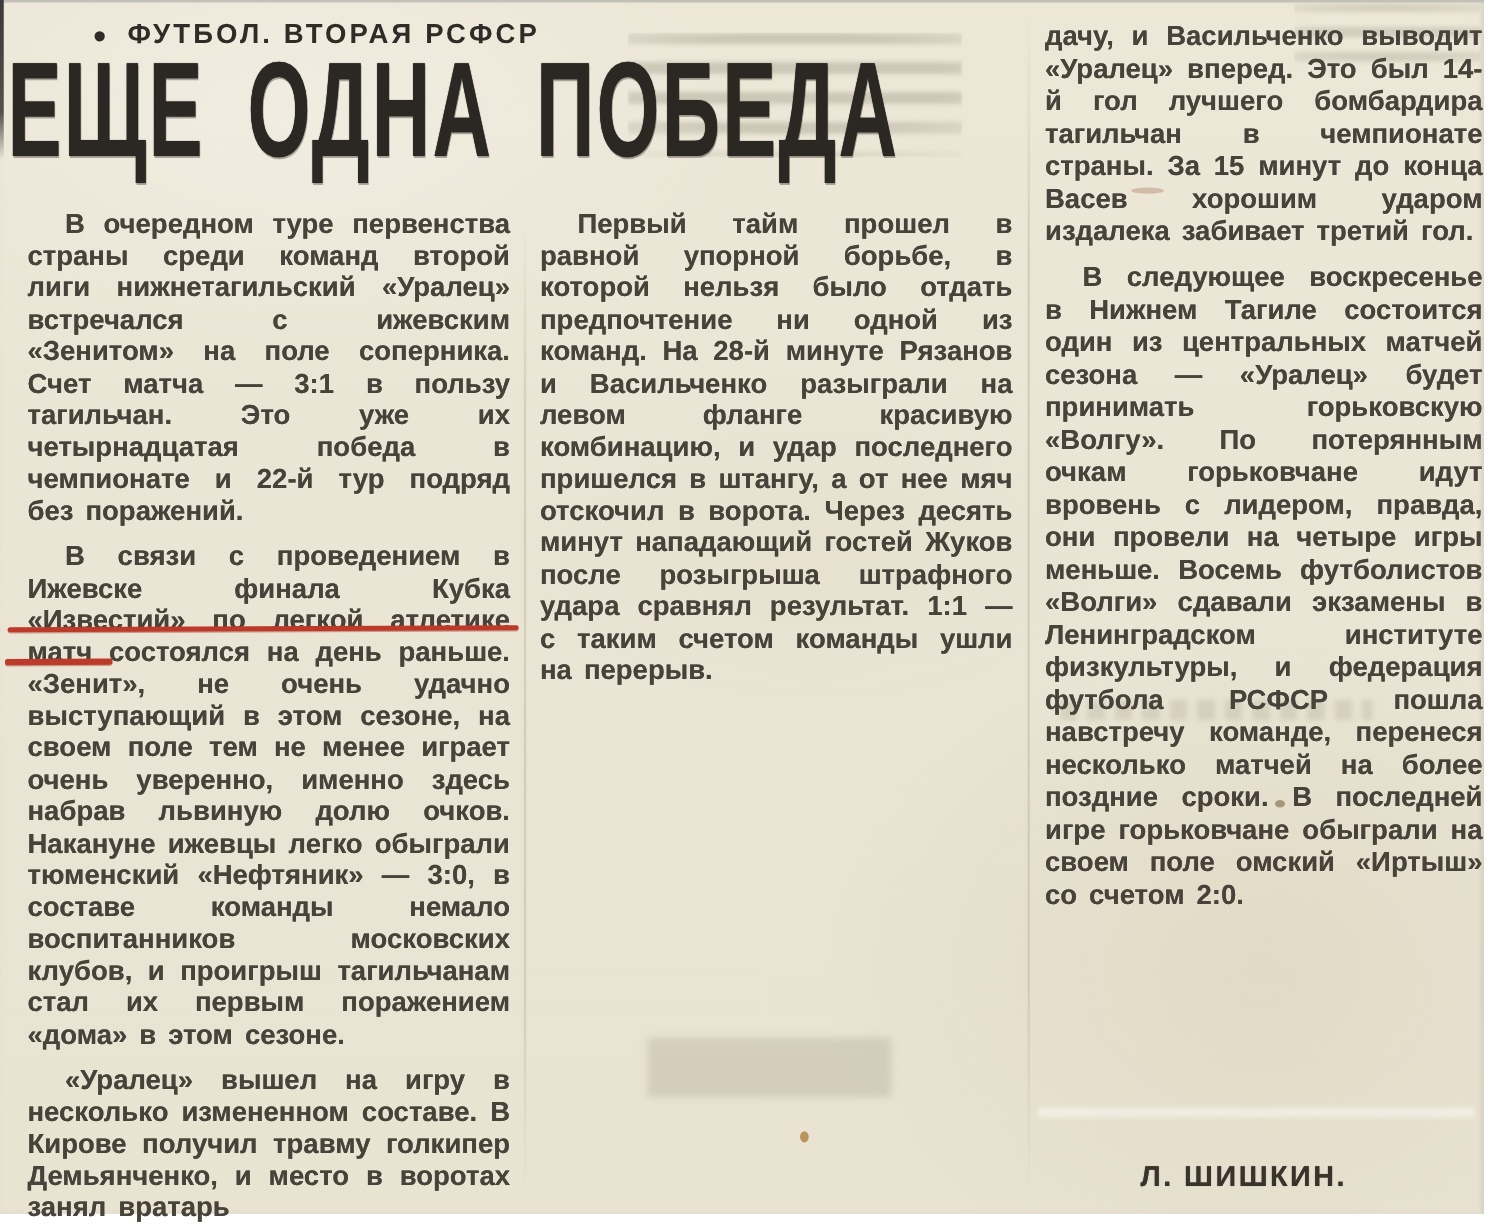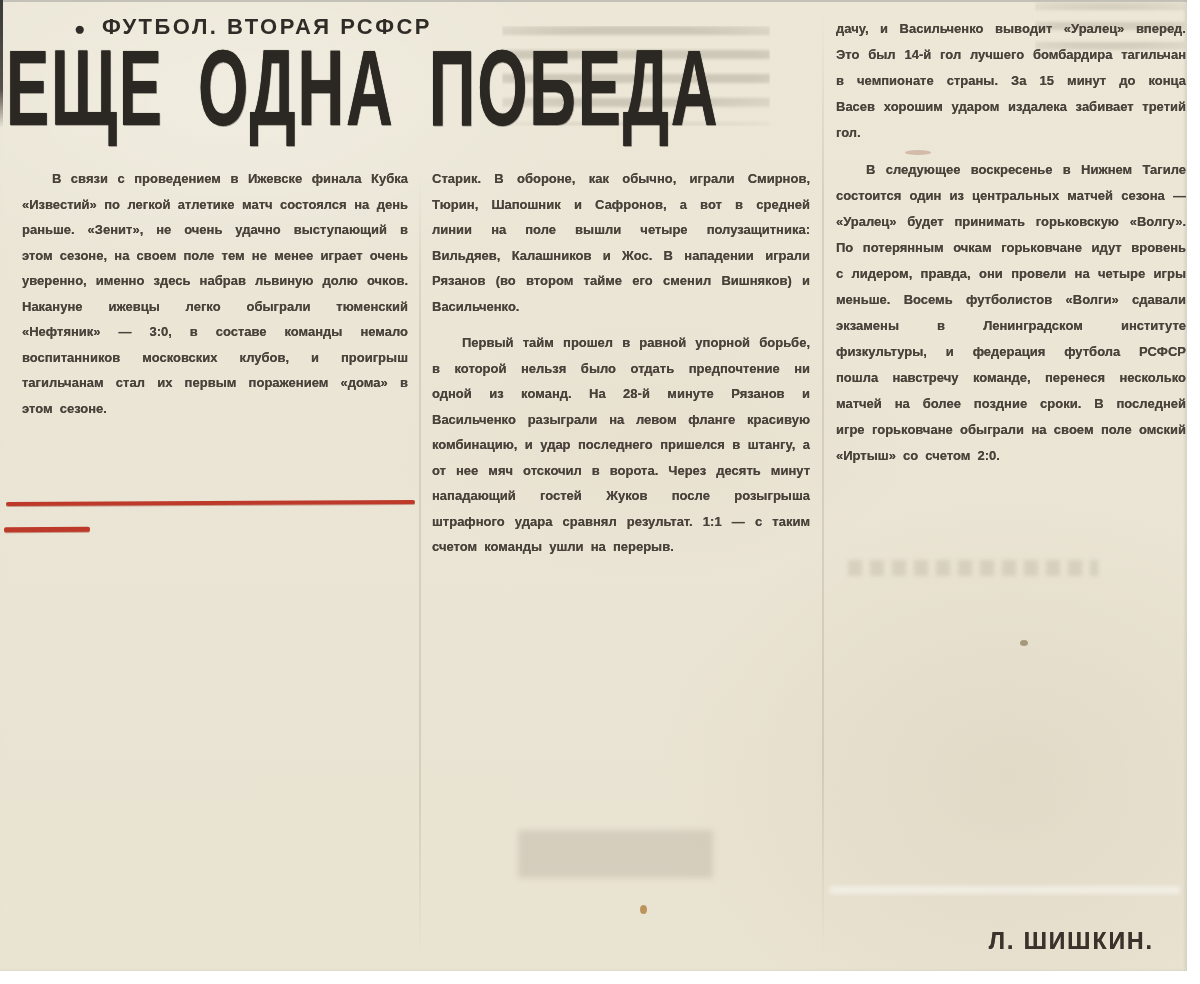--- a/index.html
+++ b/index.html
@@ -19,30 +19,30 @@
   .kicker{position:absolute;left:74px;top:14px;display:flex;align-items:center;gap:14px;
           color:#2f2b26;font-weight:700;font-size:22px;letter-spacing:2.5px;}
   .kicker .dot{font-size:19px;line-height:1;transform:translateY(1px);}
   
   .headline{position:absolute;left:6px;top:34px;white-space:nowrap;
             font-size:108px;line-height:108px;font-weight:700;color:#2a2username:#2a2username;
             color:#2b2722;letter-spacing:3px;word-spacing:24px;
             transform:scaleX(0.60);transform-origin:0 0;
             text-shadow:0 0 1px #2b2722,1px 1px 0 rgba(43,39,34,0.35);}
   
-  .col{position:absolute;color:#49423a;font-weight:700;font-size:13px;
+  .col{position:absolute;color:#49423a;font-weight:700;font-size:22px;
        text-align:justify;word-spacing:3.5px;
        text-shadow:0 0 0.5px rgba(73,66,58,0.8);}
   .col p{margin:0 0 11px 0;text-indent:30px;}
   .col p.no-indent{text-indent:0;}
   .col1{left:22px;top:166px;width:386px;line-height:25.5px;}
   .col2{left:432px;top:166px;width:378px;line-height:25.5px;}
   .col3{left:836px;top:16px;width:350px;line-height:26px;}
   
-  .byline{position:absolute;left:836px;top:928px;width:318px;text-align:right;
+  .byline{position:absolute;left:836px;top:928px;width:318px;text-align:center;
           font-size:23px;font-weight:700;letter-spacing:2px;color:#39332c;
           text-shadow:0 0 0.6px rgba(57,51,44,0.9);}
   
   .red-line{position:absolute;background:#bd3a2a;border-radius:2px;
             box-shadow:0 1px 0 rgba(150,40,25,0.4);}
   .red-line.l1{left:6px;top:501px;width:409px;height:4px;transform:rotate(-0.25deg);}
   .red-line.l2{left:4px;top:527px;width:86px;height:5px;transform:rotate(-0.4deg);}
   
   .ghost{position:absolute;filter:blur(1.6px);opacity:0.55;pointer-events:none;}
   .ghost.a{left:502px;top:26px;width:268px;height:100px;
@@ -89,25 +89,26 @@
     <div class="speck s3"></div>
 
     <div class="kicker">
       <span class="dot">●</span>
       <span>ФУТБОЛ. ВТОРАЯ РСФСР</span>
     </div>
 
     <div class="headline">ЕЩЕ ОДНА ПОБЕДА</div>
 
     <div class="col col1">
+      <p>В очередном туре первенства страны среди команд второй лиги нижнетагильский «Уралец» встречался с ижевским «Зенитом» на поле соперника. Счет матча — 3:1 в пользу тагильчан. Это уже их четырнадцатая победа в чемпионате и 22-й тур подряд без поражений.</p>
       <p>В связи с проведением в Ижевске финала Кубка «Известий» по легкой атлетике матч состоялся на день раньше. «Зенит», не очень удачно выступающий в этом сезоне, на своем поле тем не менее играет очень уверенно, именно здесь набрав львиную долю очков. Накануне ижевцы легко обыграли тюменский «Нефтяник» — 3:0, в составе команды немало воспитанников московских клубов, и проигрыш тагильчанам стал их первым поражением «дома» в этом сезоне.</p>
+      <p>«Уралец» вышел на игру в несколько измененном составе. В Кирове получил травму голкипер Демьянченко, и место в воротах занял вратарь</p>
     </div>
 
     <div class="col col2">
-      <p class="no-indent">Старик. В обороне, как обычно, играли Смирнов, Тюрин, Шапошник и Сафронов, а вот в средней линии на поле вышли четыре полузащитника: Вильдяев, Калашников и Жос. В нападении играли Рязанов (во втором тайме его сменил Вишняков) и Васильченко.</p>
       <p>Первый тайм прошел в равной упорной борьбе, в которой нельзя было отдать предпочтение ни одной из команд. На 28-й минуте Рязанов и Васильченко разыграли на левом фланге красивую комбинацию, и удар последнего пришелся в штангу, а от нее мяч отскочил в ворота. Через десять минут нападающий гостей Жуков после розыгрыша штрафного удара сравнял результат. 1:1 — с таким счетом команды ушли на перерыв.</p>
     </div>
 
     <div class="col col3">
       <p class="no-indent">дачу, и Васильченко выводит «Уралец» вперед. Это был 14-й гол лучшего бомбардира тагильчан в чемпионате страны. За 15 минут до конца Васев хорошим ударом издалека забивает третий гол.</p>
       <p>В следующее воскресенье в Нижнем Тагиле состоится один из центральных матчей сезона — «Уралец» будет принимать горьковскую «Волгу». По потерянным очкам горьковчане идут вровень с лидером, правда, они провели на четыре игры меньше. Восемь футболистов «Волги» сдавали экзамены в Ленинградском институте физкультуры, и федерация футбола РСФСР пошла навстречу команде, перенеся несколько матчей на более поздние сроки. В последней игре горьковчане обыграли на своем поле омский «Иртыш» со счетом 2:0.</p>
     </div>
 
     <div class="byline">Л. ШИШКИН.</div>
 

